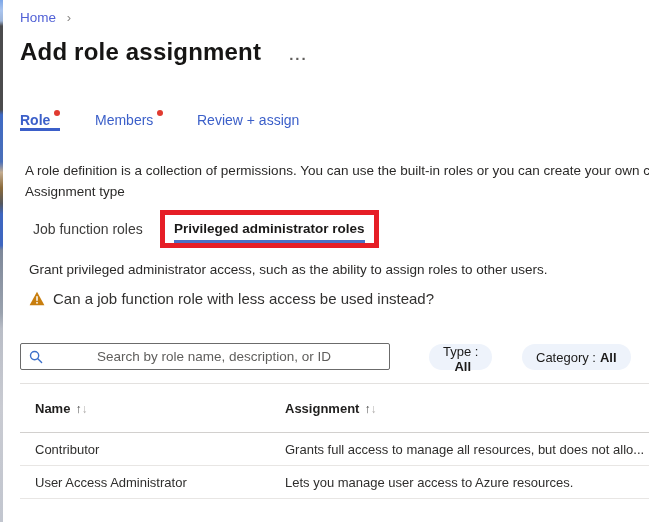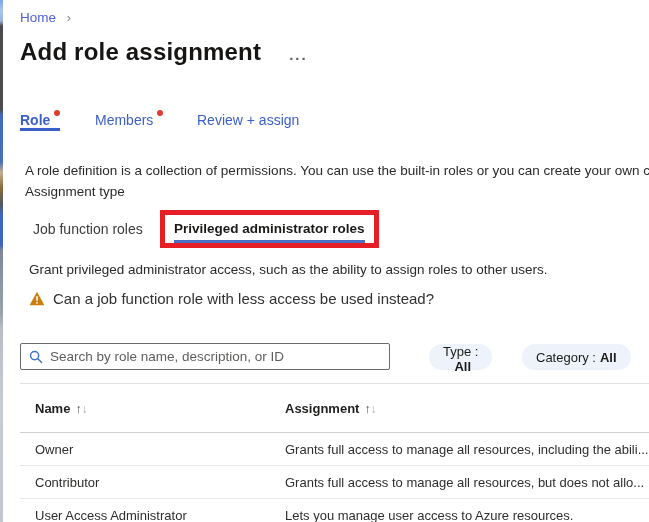--- a/index.html
+++ b/index.html
@@ -49,21 +49,21 @@
 
   .grant-note { position:absolute; left:29px; top:262px; font-size:13.5px; color:#2b2a29; }
 
   .warning { position:absolute; left:29px; top:290px; display:flex; align-items:center; gap:8px; }
   .warning-text { font-size:15px; color:#323130; }
 
   .search-box { position:absolute; left:20px; top:343px; width:370px; height:27px;
                 border:1px solid #6b6b6b; border-radius:2px; background:#fff;
                 display:flex; align-items:center; padding:0 8px; gap:7px; }
   .search-box input { border:none; outline:none; flex:1; font-size:13.5px;
-                      font-family:"Liberation Sans", sans-serif; color:#2b2a29; background:transparent; }
+                      font-family:"Liberation Sans", sans-serif; color:#2b2a29; background:transparent;margin-left:47px; }
   .search-box input::placeholder { color:#5f5e5c; opacity:1; }
 
   .pill { position:absolute; top:344px; height:26px; background:#eef3fb; border-radius:13px;
           display:flex; align-items:center; padding:0 14px; font-size:13px; color:#1b1a19;
           cursor:pointer; white-space:nowrap; }
   .pill b { margin-left:4px; }
   .pill-type { left:429px;flex-direction:column; }
   .pill-category { left:522px; }
 
   .table { position:absolute; left:20px; top:383px; right:0; }
@@ -142,24 +142,20 @@
   <div class="table">
     <div class="thead">
       <div class="col-name">
         <span>Name</span><span class="sort"><span class="up">↑</span><span class="down">↓</span></span>
       </div>
       <div class="col-desc">
         <span>Assignment</span><span class="sort"><span class="up">↑</span><span class="down">↓</span></span>
       </div>
     </div>
     <div class="trow">
-      <div class="col-name">Owner</div>
-      <div class="col-desc">Grants full access to manage all resources, including the abili...</div>
-    </div>
-    <div class="trow">
       <div class="col-name">Contributor</div>
       <div class="col-desc">Grants full access to manage all resources, but does not allo...</div>
     </div>
     <div class="trow">
       <div class="col-name">User Access Administrator</div>
       <div class="col-desc">Lets you manage user access to Azure resources.</div>
     </div>
   </div>
 
 </div>

